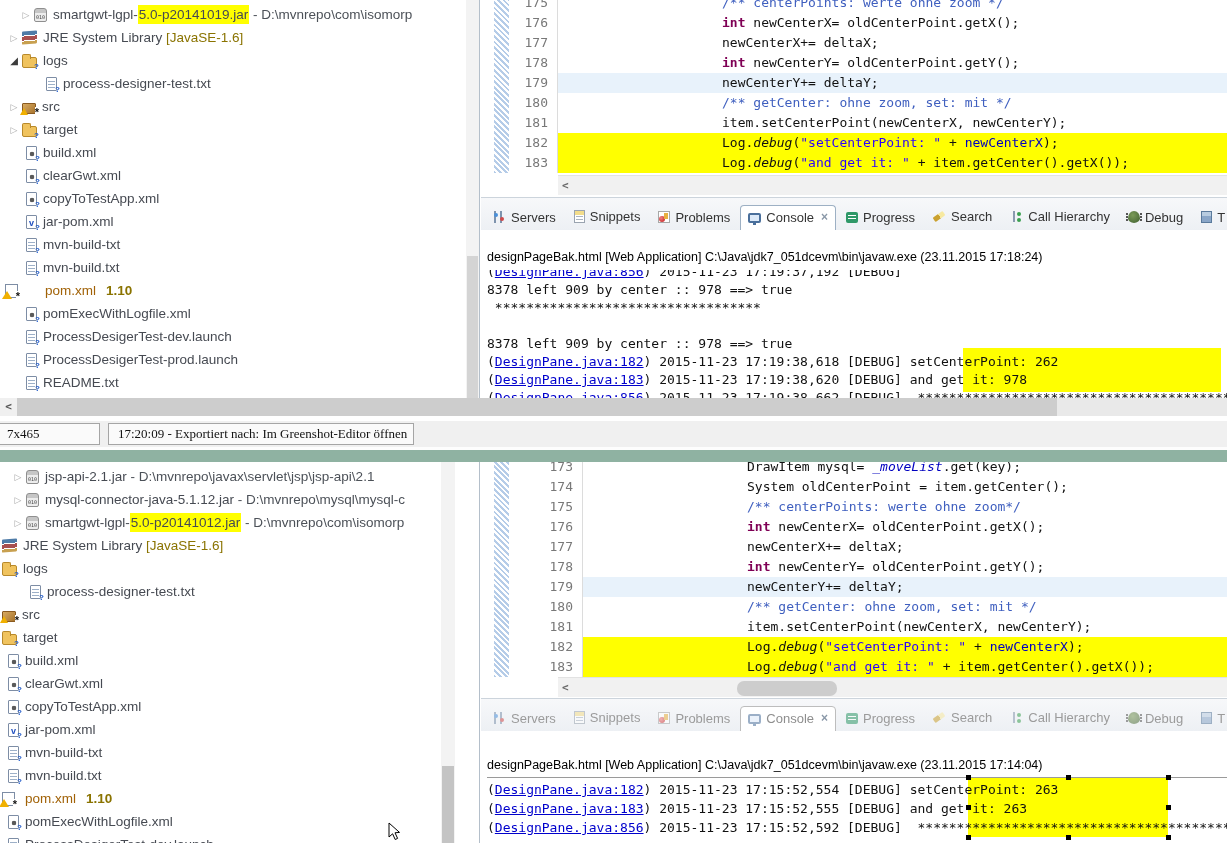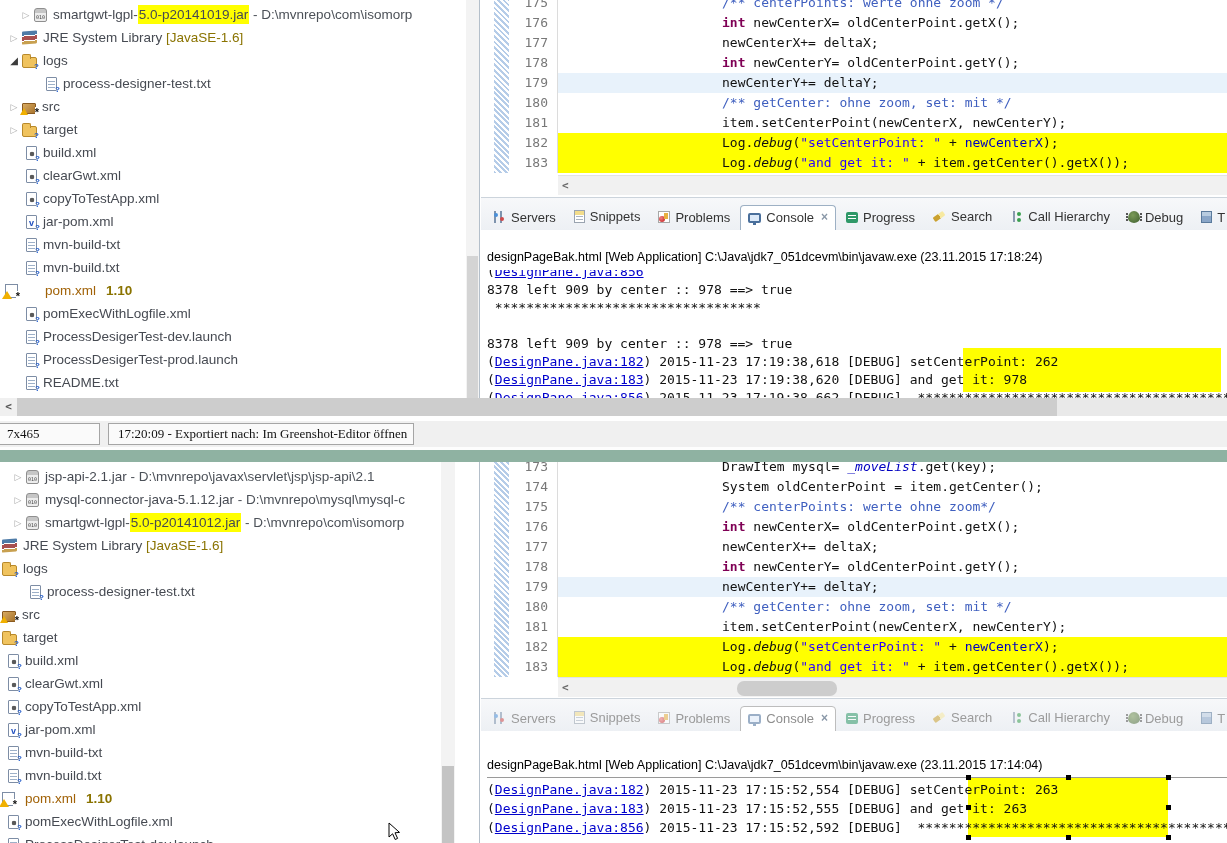--- a/index.html
+++ b/index.html
@@ -82,21 +82,21 @@
         font-size:13px; line-height:20px; color:#111; padding:0 9px; white-space:nowrap; overflow:hidden; }
   #status-size { left:-16px; width:116px; padding-left:22px; }
   #status-msg  { left:108px; width:306px; }
   #gap1 { position:absolute; left:0; top:416px; width:1227px; height:5px; background:#fff; }
   #gap2 { position:absolute; left:0; top:447px; width:1227px; height:3px; background:#fdfdfd; }
   #teal-bar { position:absolute; left:0; top:450px; width:1227px; height:12px; background:#8fb2a2; }
 
   
   .editor { position:absolute; left:481px; width:746px; background:#fff; overflow:hidden; }
   #editor-top { top:0; height:196px; }
-  #editor-bottom { top:462px; height:236px; }
+  #editor-bottom { top:462px; height:236px;padding-left:25px; }
   .ruler { position:absolute; left:13px; top:0; width:15px; background:
         repeating-linear-gradient(45deg,#b5cce8 0 2px,#ffffff 2px 4px); }
   .crow { display:flex; height:20px; position:relative; }
   .crow.clipped { overflow:hidden; align-items:flex-end; }
   .lnum { width:76px; flex:none; text-align:right; padding-right:9px;
         font:13px/20px "DejaVu Sans Mono", monospace; color:#787878; }
   .ctext { flex:1; border-left:1px solid #dcdcdc; padding-left:164px; white-space:pre;
         font:13px/20px "DejaVu Sans Mono", monospace; color:#111; }
   .ctext.curline { background:#e8f2fb; }
   .ctext.mark { background:#ffff00; }
@@ -270,21 +270,21 @@
         <span>Debug</span>
       </span><span class="tab">
         <span class="tic tic-tjar"></span>
         <span>T</span>
       </span></div>
 
   <div class="console" id="console-top">
     <div class="ylrect" id="ylrect-top"></div>
     <div class="ctitle" style="top:20px;">designPageBak.html [Web Application] C:\Java\jdk7_051dcevm\bin\javaw.exe (23.11.2015 17:18:24)</div>
     <div class="clines" style="top:40px;">
-        <div class="cline clipped"><span class="td">(</span><span class="tl">DesignPane.java:856</span></div>
+        <div class="cline clipped"><span class="td">(</span><span class="tl">DesignPane.java:856</span><span class="td">) 2015-11-23 17:19:37,192 [DEBUG]</span></div>
         <div class="cline"><span class="td">8378 left 909 by center :: 978 ==&gt; true</span></div>
         <div class="cline"><span class="td"> **********************************</span></div>
         <div class="cline"><span class="td"></span></div>
         <div class="cline"><span class="td">8378 left 909 by center :: 978 ==&gt; true</span></div>
         <div class="cline"><span class="td">(</span><span class="tl">DesignPane.java:182</span><span class="td">) 2015-11-23 17:19:38,618 [DEBUG] setCenterPoint: 262</span></div>
         <div class="cline"><span class="td">(</span><span class="tl">DesignPane.java:183</span><span class="td">) 2015-11-23 17:19:38,620 [DEBUG] and get it: 978</span></div>
         <div class="cline"><span class="td">(</span><span class="tl">DesignPane.java:856</span><span class="td">) 2015-11-23 17:19:38,662 [DEBUG]  ***********************************************</span></div>
       </div>
   </div>
 

